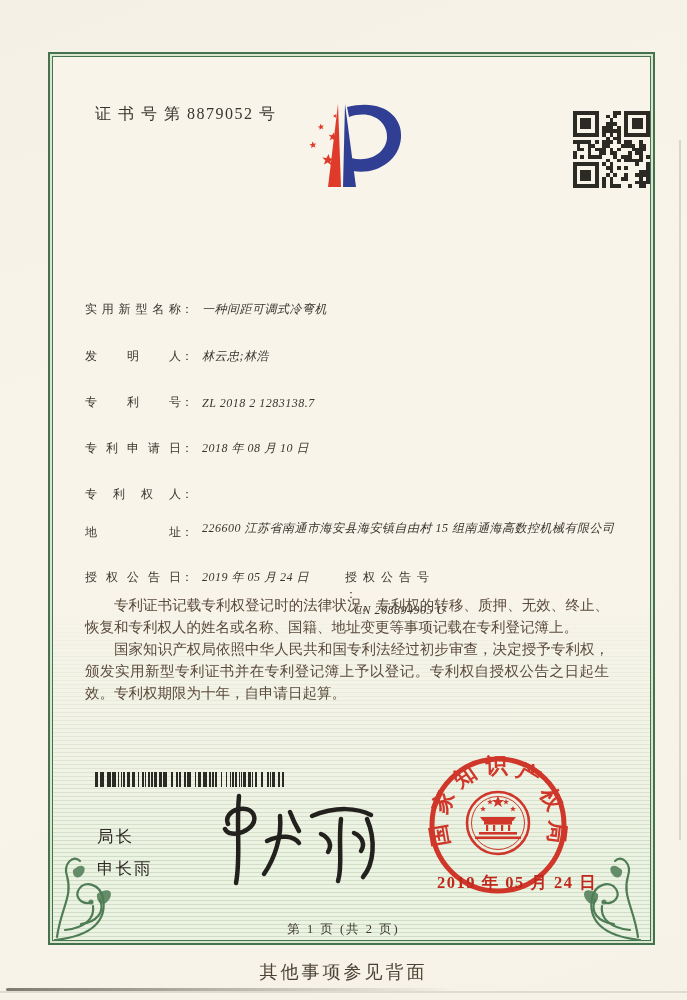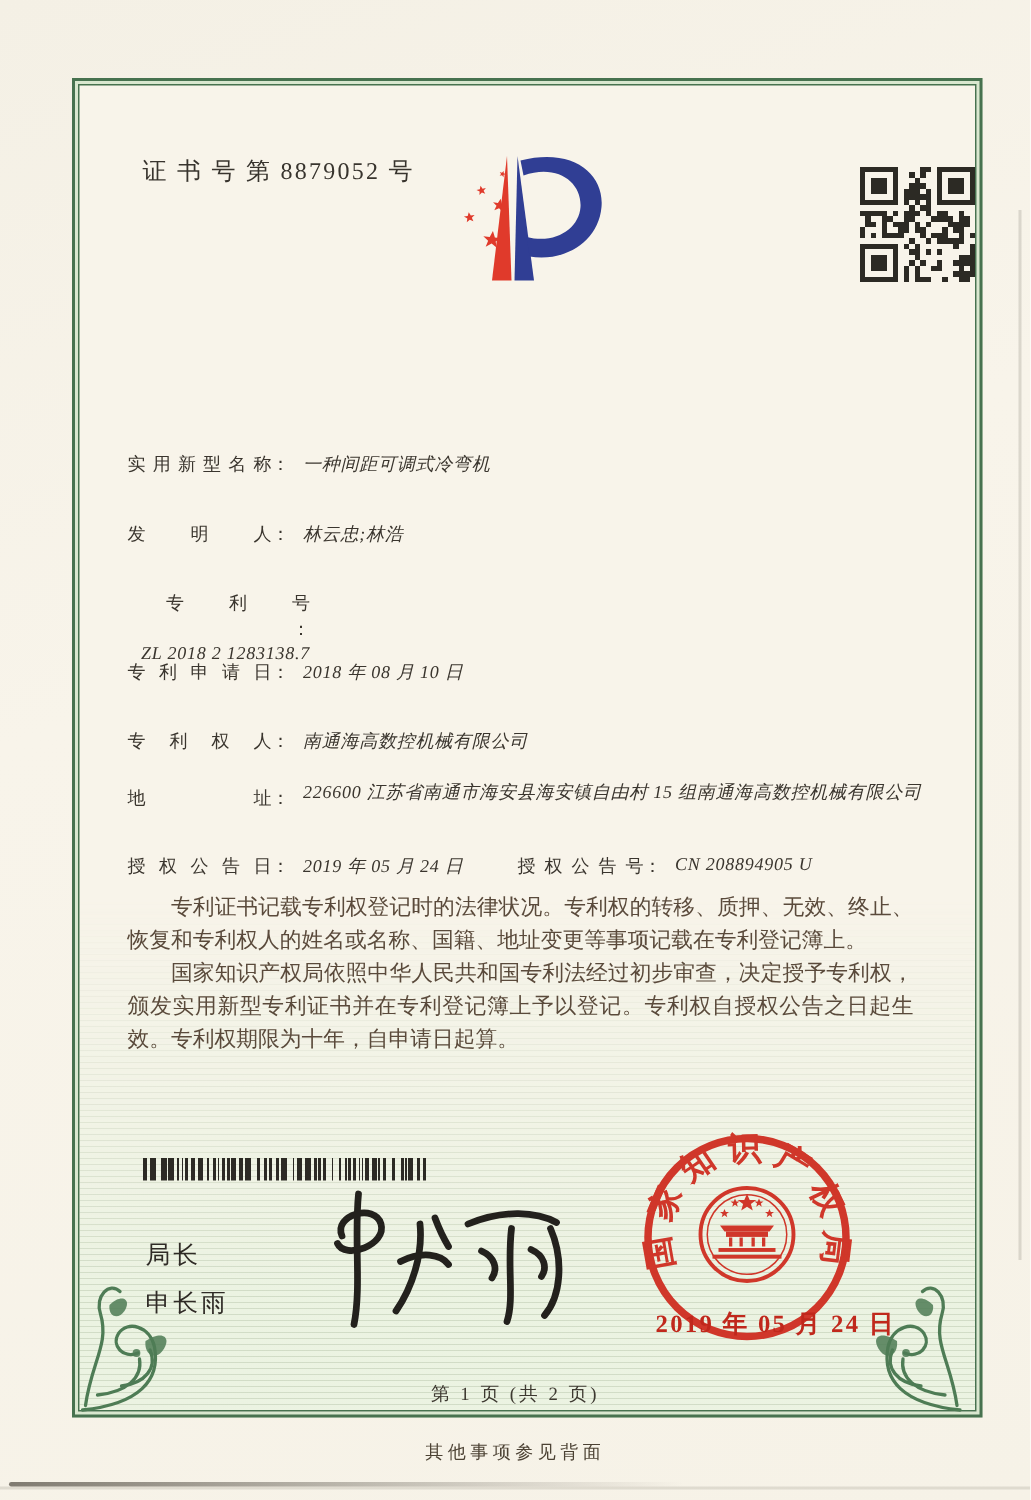--- a/index.html
+++ b/index.html
@@ -29,35 +29,35 @@
   .logo{left:288px;top:94px;}
   .qr{left:573px;top:111px;}
   .title{left:0;right:0;top:211px;text-align:center;font-size:37px;font-weight:bold;
     letter-spacing:12px;color:#23201c;}
 
   .row{left:85px;display:flex;align-items:flex-end;font-size:12px;color:#3a352e;}
   .flabel{display:inline-block;width:96px;text-align:justify;text-align-last:justify;white-space:nowrap;}
   .fcolon{display:inline-block;}
   .fvalue{display:inline-block;margin-left:9px;letter-spacing:.5px;font-style:italic;}
   .fvalue.wrap{width:418px;line-height:26px;letter-spacing:.5px;}
-  .pair2{position:absolute;left:260px;top:0;display:flex;}
+  .pair2{position:absolute;left:260px;top:0;display:flex;flex-direction:column;}
   .pair2 .flabel{width:84px;}
 
   .body-text{left:85px;top:594px;width:524px;font-size:14.5px;line-height:22px;
     color:#5a4a3b;text-align:justify;}
   .body-text p{margin:0;text-indent:2em;}
 
   .barcode{left:95px;top:772px;}
   .officer{left:97px;font-size:16.5px;color:#2f2b26;letter-spacing:2px;}
   .sig{left:200px;top:788px;z-index:4;}
   .seal{left:413px;top:740px;z-index:4;opacity:.96;}
   .seal-date{left:437px;top:872px;font-size:16.5px;font-weight:bold;color:#c0281c;
     letter-spacing:1.5px;z-index:5;}
   .page-foot{left:0;right:0;top:921px;text-align:center;font-size:12.5px;color:#3d3930;letter-spacing:2px;}
-  .back-note{left:0;right:0;top:960px;text-align:center;font-size:12px;color:#4c4234;
+  .back-note{left:0;right:0;top:960px;text-align:center;font-size:18px;color:#4c4234;
     letter-spacing:3px;z-index:1;}
 
   
   .edge-bottom{position:absolute;left:6px;top:988px;width:450px;height:3px;z-index:6;
     background:linear-gradient(90deg,rgba(88,83,73,.75),rgba(88,83,73,0));border-radius:2px;}
   .edge-bottom2{position:absolute;left:0;top:991px;width:100%;height:2px;z-index:6;
     background:rgba(120,114,102,.18);}
   .edge-right{position:absolute;left:679px;top:140px;width:2px;height:700px;z-index:6;
     background:rgba(120,114,102,.22);}
 </style>
@@ -352,34 +352,33 @@
   <div class="abs row" style="top:301px;">
     <span class="flabel">实用新型名称</span>
       <span class="fcolon">：</span>
     <span class="fvalue">一种间距可调式冷弯机</span>
   </div>
   <div class="abs row" style="top:348px;">
     <span class="flabel">发　明　人</span>
       <span class="fcolon">：</span>
     <span class="fvalue">林云忠;林浩</span>
   </div>
-  <div class="abs row" style="top:394px;flex-direction:column;">
+  <div class="abs row" style="top:394px;">
     <span class="flabel">专　利　号</span>
       <span class="fcolon">：</span>
     <span class="fvalue">ZL 2018 2 1283138.7</span>
   </div>
   <div class="abs row" style="top:440px;">
     <span class="flabel">专利申请日</span>
       <span class="fcolon">：</span>
     <span class="fvalue">2018 年 08 月 10 日</span>
   </div>
   <div class="abs row" style="top:486px;">
     <span class="flabel">专 利 权 人</span>
       <span class="fcolon">：</span>
-    <span class="fvalue">南通海高数控机械有限公司</span>
   </div>
   <div class="abs row" style="top:515px;">
     <span class="flabel">地　　址</span>
       <span class="fcolon">：</span>
     <span class="fvalue wrap">226600 江苏省南通市海安县海安镇自由村 15 组南通海高数控机械有限公司</span>
   </div>
   <div class="abs row" style="top:569px;width:540px;">
     <span class="flabel">授权公告日</span>
       <span class="fcolon">：</span>
     <span class="fvalue">2019 年 05 月 24 日</span>

